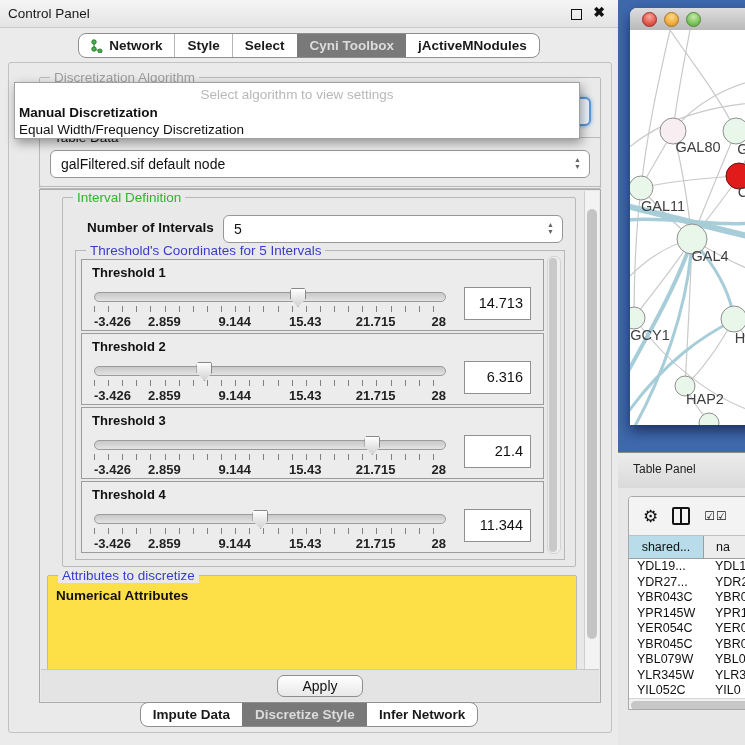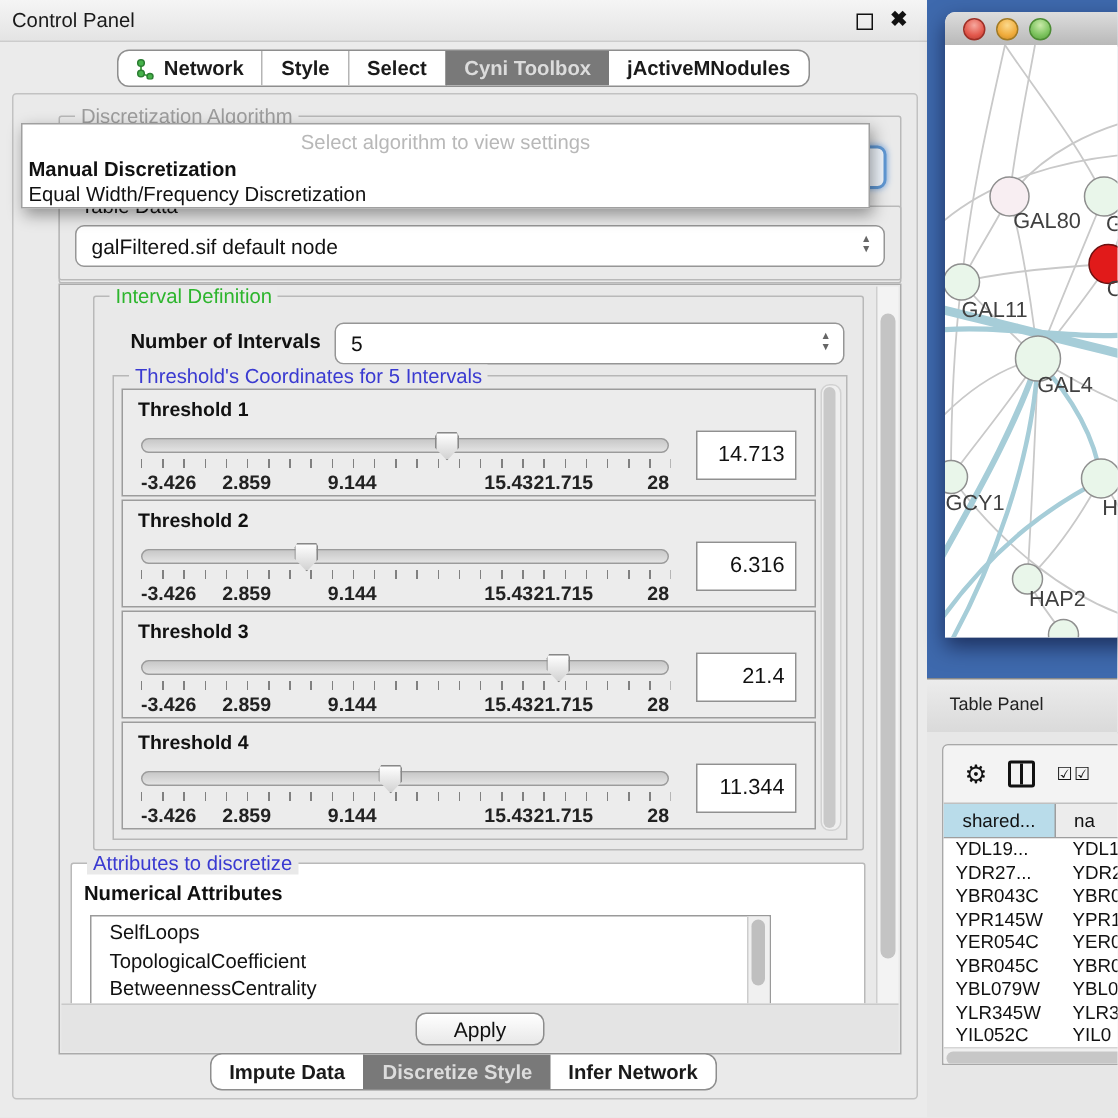--- a/index.html
+++ b/index.html
@@ -60,29 +60,29 @@
   .thumb{position:absolute;top:-5px;width:14px;height:17px;margin-left:-7px;
       background:linear-gradient(#fefefe,#d2d2d2);border:1px solid #888;
       clip-path:polygon(10% 0,90% 0,100% 15%,100% 55%,50% 100%,0 55%,0 15%);}
   .ticks{margin-top:4px;height:6px;width:calc(100% + 1px);
       background:repeating-linear-gradient(to right,#808080 0 1px,transparent 1px 4%);}
   .tick-labels{position:relative;height:12px;margin-top:2px;font-size:13px;font-weight:600;color:#222;}
   .tick-labels span{position:absolute;transform:translateX(-50%);white-space:nowrap;}
   .tick-labels span:nth-child(1){left:0;transform:none;}
   .tick-labels span:nth-child(2){left:20%;}
   .tick-labels span:nth-child(3){left:40%;}
-  .tick-labels span:nth-child(4){left:60%;margin-left:34px;}
+  .tick-labels span:nth-child(4){left:60%;}
   .tick-labels span:nth-child(5){left:80%;}
   .tick-labels span:nth-child(6){left:100%;transform:translateX(-100%);}
   .thr-value{position:absolute;right:12px;top:27px;width:58px;height:31px;background:#fff;
       border:1px solid #909090;font-size:14.5px;text-align:right;padding-right:7px;line-height:31px;}
   .tg-vscroll{position:absolute;right:3px;top:5px;bottom:5px;width:12px;background:#efefef;
       border:1px solid #d2d2d2;border-radius:6px;}
   .tg-vscroll .vthumb{position:absolute;left:1px;top:1px;bottom:1px;width:8px;background:#c9c9c9;border-radius:5px;}
-  .attr-group{left:6px;top:384px;width:528px;height:150px;background:#ffffff;}
+  .attr-group{left:6px;top:384px;width:528px;height:150px;background:#fde047;}
   .attr-label{position:absolute;left:8px;top:12px;font-weight:bold;font-size:13.5px;}
   .attr-list{position:absolute;left:12px;top:34px;width:452px;height:100px;background:#fff;border:1px solid #9a9a9a;}
   .attr-list ul{margin:2px 0 0 0;padding:0 0 0 12px;list-style:none;font-size:13.5px;line-height:18.5px;}
   .list-vscroll{position:absolute;right:0;top:0;bottom:0;width:14px;background:#f0f0f0;border-left:1px solid #cccccc;}
   .list-vscroll .vthumb{position:absolute;left:2px;top:2px;width:9px;height:44px;background:#bfbfbf;border-radius:5px;}
   .bottom-tabbar{position:absolute;top:702px;left:0;width:618px;display:flex;justify-content:center;}
   
   .mdi{position:absolute;left:618px;top:0;width:127px;height:452px;background:var(--mdi-background,#3e69ad);}
   .net-window{position:absolute;left:12px;top:8px;width:130px;height:417px;border-radius:7px 0 0 0;
       box-shadow:0 6px 14px rgba(0,0,30,.55);overflow:hidden;background:#fff;}
@@ -273,30 +273,20 @@
 
             <div class="tg-vscroll">
                 <div class="vthumb"></div>
               </div>
           </div>
         </div>
 
         <div class="group attr-group">
           <span class="group-title gt-blue" style="background:#e9e9e9;">Attributes to discretize</span>
           <span class="attr-label">Numerical Attributes</span>
-          <div class="attr-list">
-            <ul>
-              <li>SelfLoops</li>
-              <li>TopologicalCoefficient</li>
-              <li>BetweennessCentrality</li>
-            </ul>
-            <div class="list-vscroll">
-                <div class="vthumb"></div>
-              </div>
-          </div>
         </div>
       </div>
 
       <div class="main-vscroll">
           <div class="vthumb"></div>
         </div>
       <div class="apply-row">
         <button class="apply-btn">Apply</button>
       </div>
     </div>

